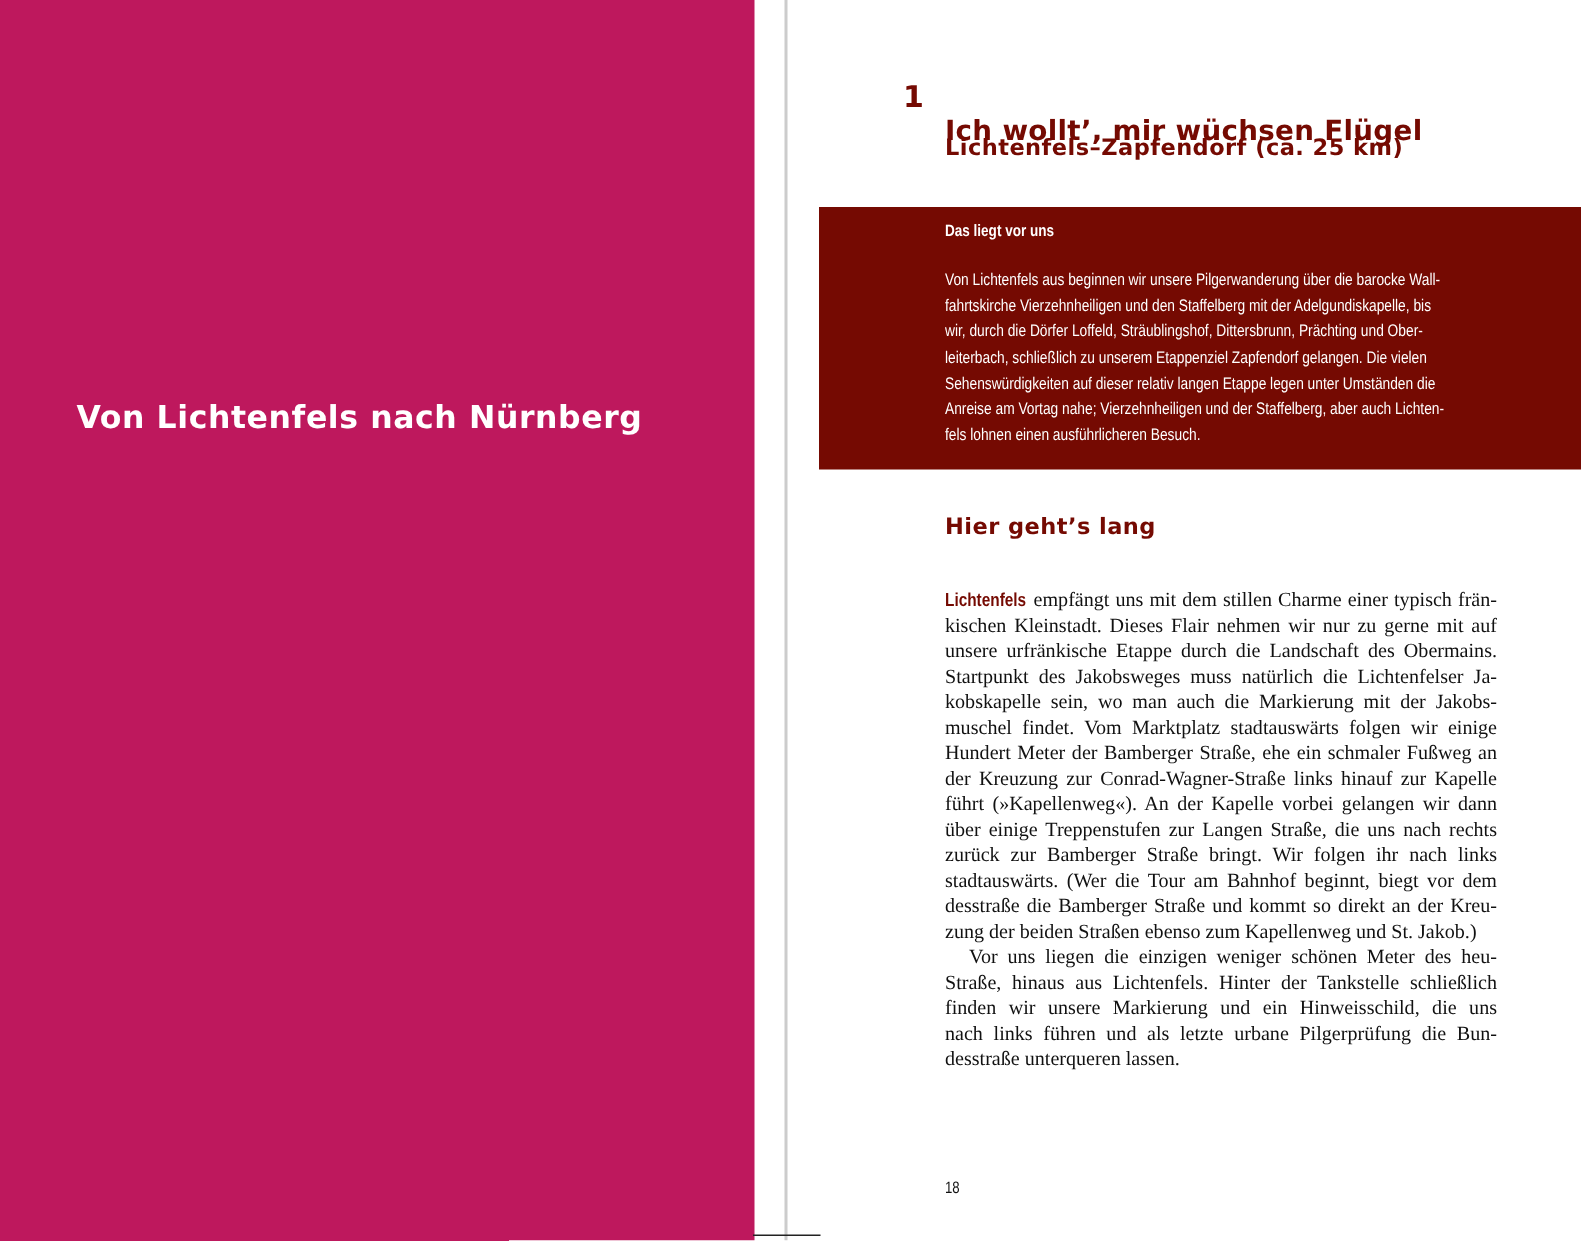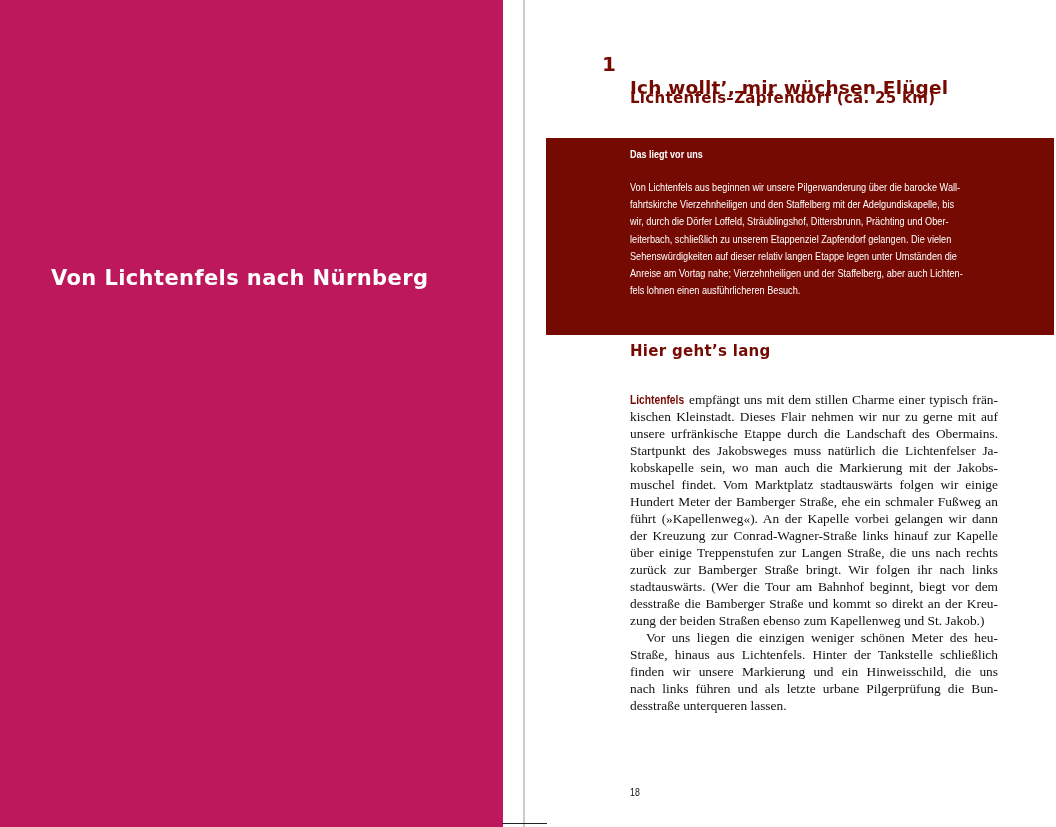--- a/index.html
+++ b/index.html
@@ -29,21 +29,21 @@
     }
     .chapter-title {
       position: absolute; left: 630px; top: 53px;
       color: #750a02; font-weight: bold; font-size: 18.5px; white-space: nowrap; letter-spacing: 0.2px; margin-top: 24px;
     }
     .chapter-sub {
       position: absolute; left: 630px; top: 89px;
       color: #750a02; font-weight: bold; font-size: 15px; white-space: nowrap; letter-spacing: 0.3px;
     }
     .intro-box {
-      position: absolute; left: 546px; top: 138px; width: 508px; height: 197px;
+      position: absolute; left: 546px; top: 138px; width: 508px; height: 175px;
       background: #750a02; color: #ffffff;
     }
     .intro-heading {
       position: absolute; left: 84px; top: 10px;
       font-family: "Liberation Sans", sans-serif; font-weight: bold; font-size: 11px;
       transform: scaleX(0.82); transform-origin: left top; white-space: nowrap;
     }
     .intro-text {
       position: absolute; left: 84px; top: 41px; width: 440px;
       font-family: "Liberation Sans", sans-serif; font-size: 11.2px; line-height: 17.2px;
@@ -105,22 +105,22 @@
   <div class="section-heading">Hier geht’s lang</div>
 
   <div class="body-text">
     <span class="body-line"><span class="lead-word">Lichtenfels</span><span> empfängt uns mit dem stillen Charme einer typisch frän-</span></span>
     <span class="body-line">kischen Kleinstadt. Dieses Flair nehmen wir nur zu gerne mit auf</span>
     <span class="body-line">unsere urfränkische Etappe durch die Landschaft des Obermains.</span>
     <span class="body-line">Startpunkt des Jakobsweges muss natürlich die Lichtenfelser Ja-</span>
     <span class="body-line">kobskapelle sein, wo man auch die Markierung mit der Jakobs-</span>
     <span class="body-line">muschel findet. Vom Marktplatz stadtauswärts folgen wir einige</span>
     <span class="body-line">Hundert Meter der Bamberger Straße, ehe ein schmaler Fußweg an</span>
+    <span class="body-line">der Kreuzung zur Conrad-Wagner-Straße links hinauf zur Kapelle</span>
     <span class="body-line">führt (»Kapellenweg«). An der Kapelle vorbei gelangen wir dann</span>
-    <span class="body-line">der Kreuzung zur Conrad-Wagner-Straße links hinauf zur Kapelle</span>
     <span class="body-line">über einige Treppenstufen zur Langen Straße, die uns nach rechts</span>
     <span class="body-line">zurück zur Bamberger Straße bringt. Wir folgen ihr nach links</span>
     <span class="body-line">stadtauswärts. (Wer die Tour am Bahnhof beginnt, biegt vor dem</span>
     <span class="body-line">desstraße die Bamberger Straße und kommt so direkt an der Kreu-</span>
     <span class="body-line last">zung der beiden Straßen ebenso zum Kapellenweg und St. Jakob.)</span>
     <span class="body-line indent">Vor uns liegen die einzigen weniger schönen Meter des heu-</span>
     <span class="body-line">Straße, hinaus aus Lichtenfels. Hinter der Tankstelle schließlich</span>
     <span class="body-line">finden wir unsere Markierung und ein Hinweisschild, die uns</span>
     <span class="body-line">nach links führen und als letzte urbane Pilgerprüfung die Bun-</span>
     <span class="body-line last">desstraße unterqueren lassen.</span>

